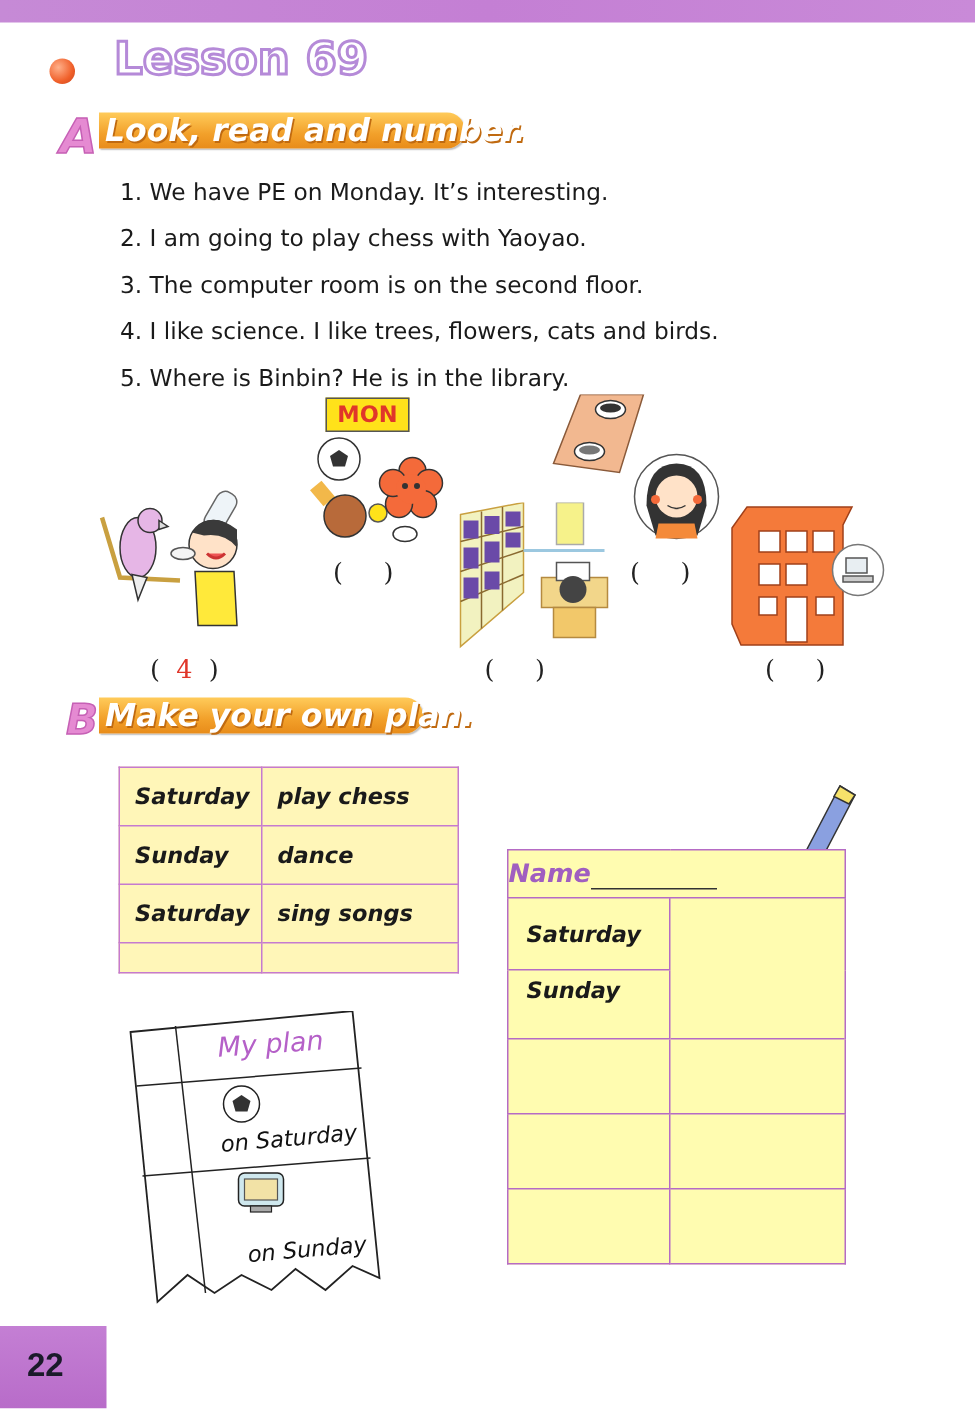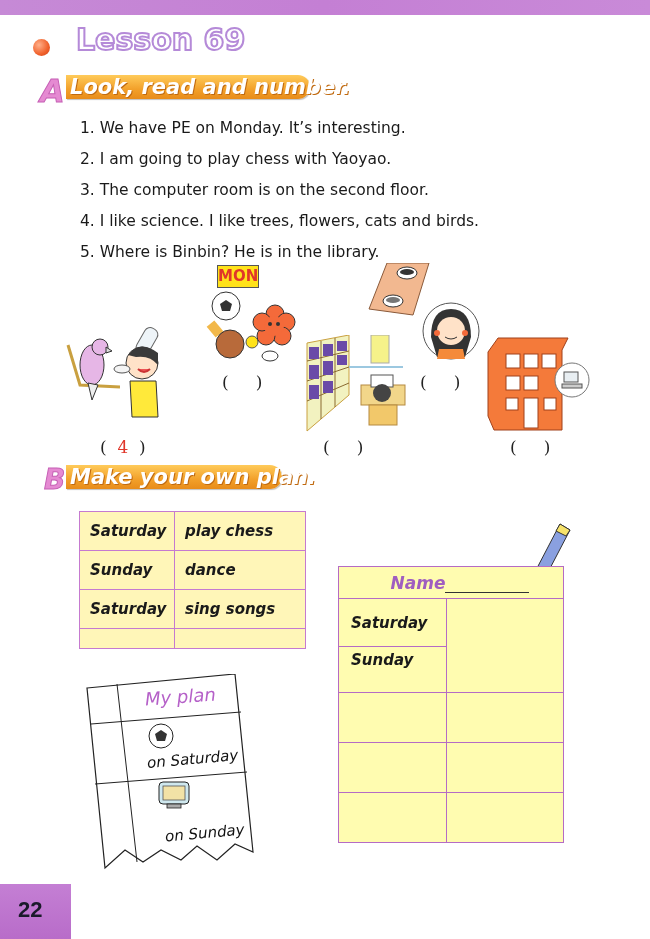--- a/index.html
+++ b/index.html
@@ -39,21 +39,21 @@
       font-family: "DejaVu Sans", sans-serif; font-style: italic; font-weight: bold; font-size: 15px; color: #1a1a1a; }
     .sched td.c1 { width: 95px; padding-left: 10px; }
     .sched tr.last td { height: 20px; }
 
     .plan-paper { position: absolute; left: 85px; top: 674px; width: 190px; height: 200px; }
 
     .name-table { position: absolute; left: 338px; top: 566px; width: 226px; border-collapse: collapse;
       background: #fffcb0; border: 1px solid #b56bc5; }
     .name-table td { border: 1px solid #b56bc5; font-family: "DejaVu Sans", sans-serif; font-style: italic;
       font-weight: bold; font-size: 15px; color: #1a1a1a; padding-left: 12px; }
-    .name-table .hdr td { height: 32px; text-align: center; padding-left: 18px; font-size: 17px; color: #a05ec0; }
+    .name-table .hdr td { height: 32px; padding-left: 0; font-size: 17px; color: #a05ec0; }
     .name-table .r1 td { height: 48px; border-bottom: none; }
     .name-table .rb td { height: 50px; }
 
     .page-num { position: absolute; left: 0; top: 884px; width: 71px; height: 55px;
       background: linear-gradient(180deg, #c47fd4, #b86cc9); }
     .page-num span { position: absolute; left: 18px; top: 13px; font-family: "Liberation Sans", sans-serif;
       font-weight: bold; font-size: 22px; color: #1a1a2a; }
   </style>
 </head>
 <body>
@@ -89,21 +89,21 @@
 
   <circle cx="82" cy="38" r="16" fill="#ffe2c8" stroke="#333" stroke-width="1"></circle>
   <path d="M68 30 Q80 14 98 28 L98 40 Q90 30 76 32 Z" fill="#3a3a3a"></path>
   <path d="M78 44 Q84 50 90 44" stroke="#c33" stroke-width="2" fill="#e55"></path>
 
   <path d="M70 56 L96 56 L98 92 L72 92 Z" fill="#ffe93a" stroke="#333" stroke-width="1"></path>
   <ellipse cx="62" cy="44" rx="8" ry="4" fill="#f4f4f4" stroke="#555" stroke-width="1"></ellipse>
 </svg>
 <div class="paren" style="left:100px; top:437px;"><span>(</span>  <span class="ans">4</span>  <span>)</span></div>
 
-<div class="pic" style="left:217px; top:265px; width:42px; height:23px; background:#ffe21a; border:1px solid #555; text-align:center; font-family:'DejaVu Sans',sans-serif; font-weight:bold; font-size:15px; color:#e0362a; line-height:21px;">MON</div>
+<div class="pic" style="left:217px; top:265px; width:56px; height:23px; background:#ffe21a; border:1px solid #555; text-align:center; font-family:'DejaVu Sans',sans-serif; font-weight:bold; font-size:15px; color:#e0362a; line-height:21px;">MON</div>
 <svg class="pic" style="left:200px; top:290px;" width="100" height="75" viewBox="0 0 100 75">
   <circle cx="26" cy="16" r="14" fill="#fff" stroke="#333" stroke-width="1"></circle>
   <polygon points="26,10 32,14 30,21 22,21 20,14" fill="#333"></polygon>
   <rect x="10" y="32" width="10" height="14" fill="#f2b84a" transform="rotate(-40 15 39)"></rect>
   <circle cx="30" cy="54" r="14" fill="#b86a3a" stroke="#333" stroke-width="1"></circle>
   <circle cx="52" cy="52" r="6" fill="#ffe21a" stroke="#555" stroke-width="1"></circle>
   <g fill="#f46a3a" stroke="#333" stroke-width="1">
     <circle cx="75" cy="24" r="9"></circle>
       <circle cx="86" cy="32" r="9"></circle>
       <circle cx="82" cy="46" r="9"></circle>

